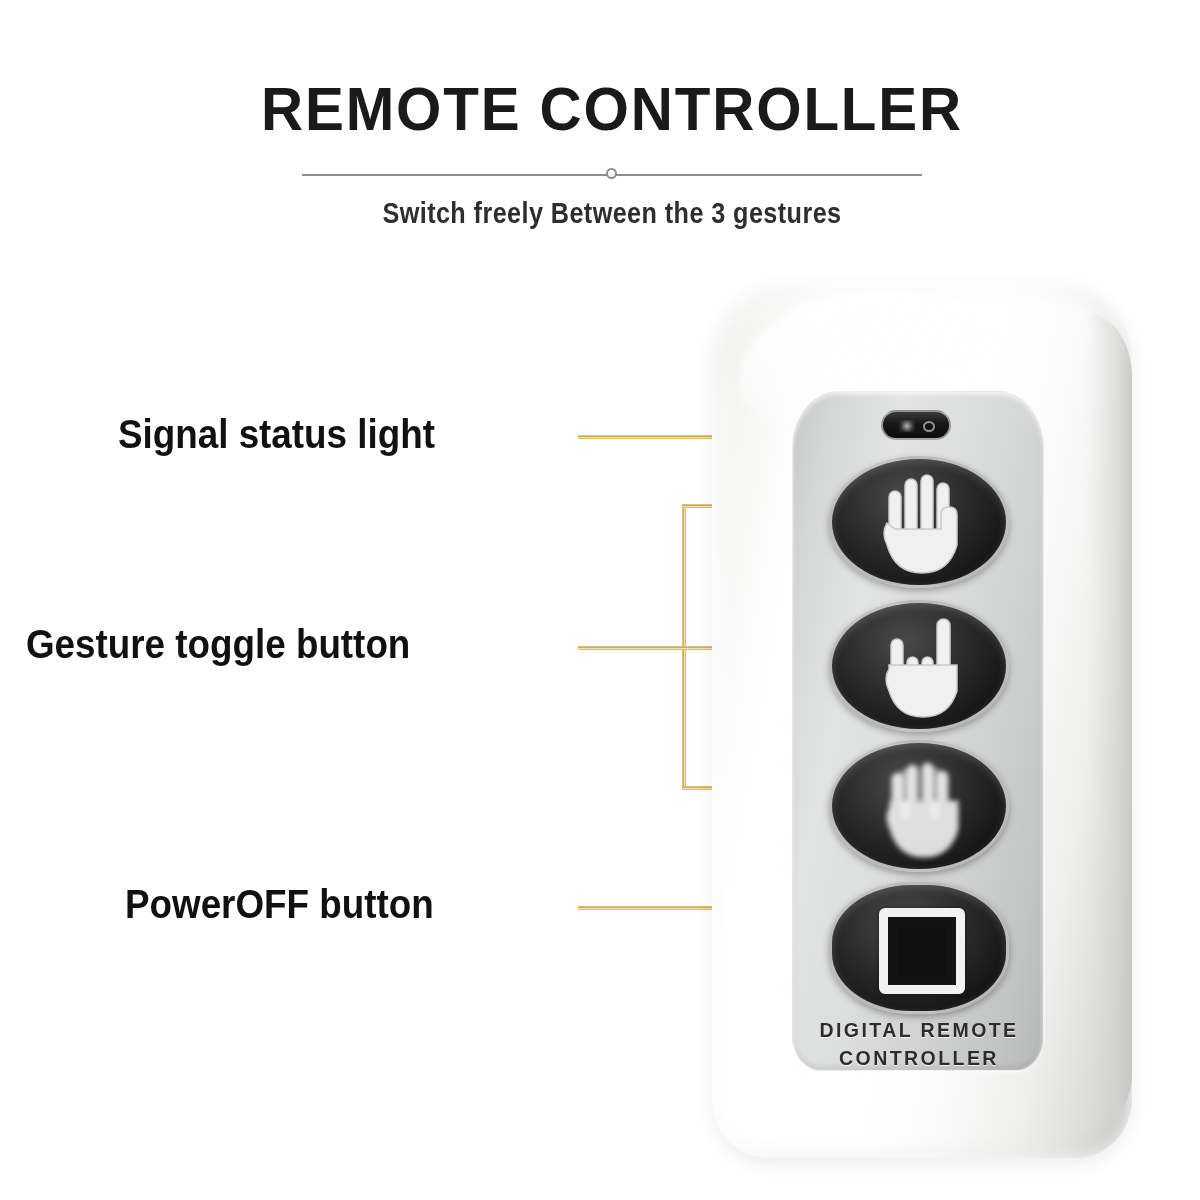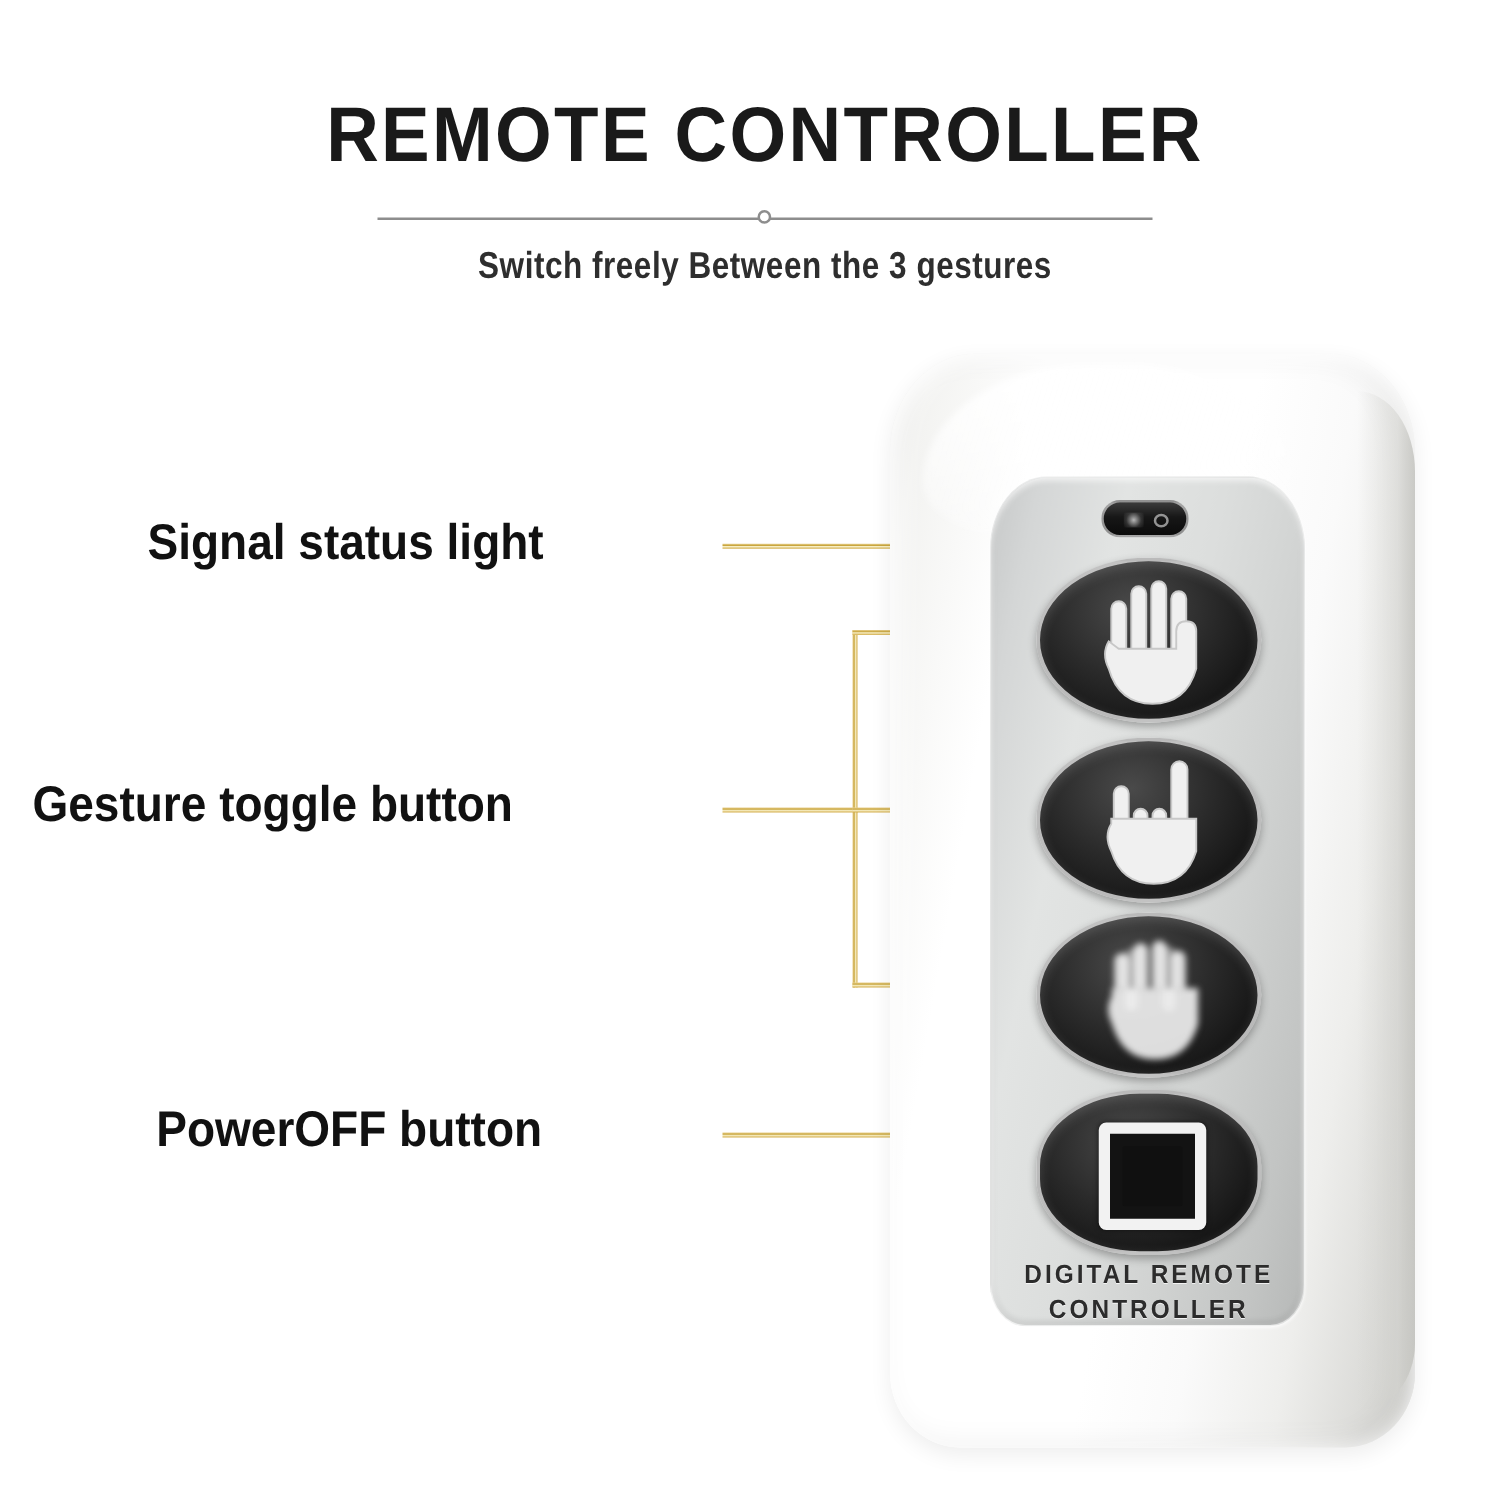--- a/index.html
+++ b/index.html
@@ -150,21 +150,21 @@
     right: 0; top: 30px;
     width: 46px; height: 815px;
     border-radius: 0 50px 48px 0 / 0 70px 58px 0;
     background: linear-gradient(to right, rgba(255,255,255,0) 0%, rgba(210,210,206,0.55) 70%, rgba(188,188,183,0.75) 100%);
   }
 
   
   .panel {
     position: absolute;
     left: 80px;
-    top: 98px;
+    top: 108px;
     width: 252px;
     height: 680px;
     border-radius: 46px 46px 28px 28px / 58px 58px 34px 34px;
     background:
       linear-gradient(102deg,
         #c6c8c8 0%,
         #d4d6d6 10%,
         #e2e4e3 28%,
         #dcdedd 48%,
         #cfd1d0 70%,

